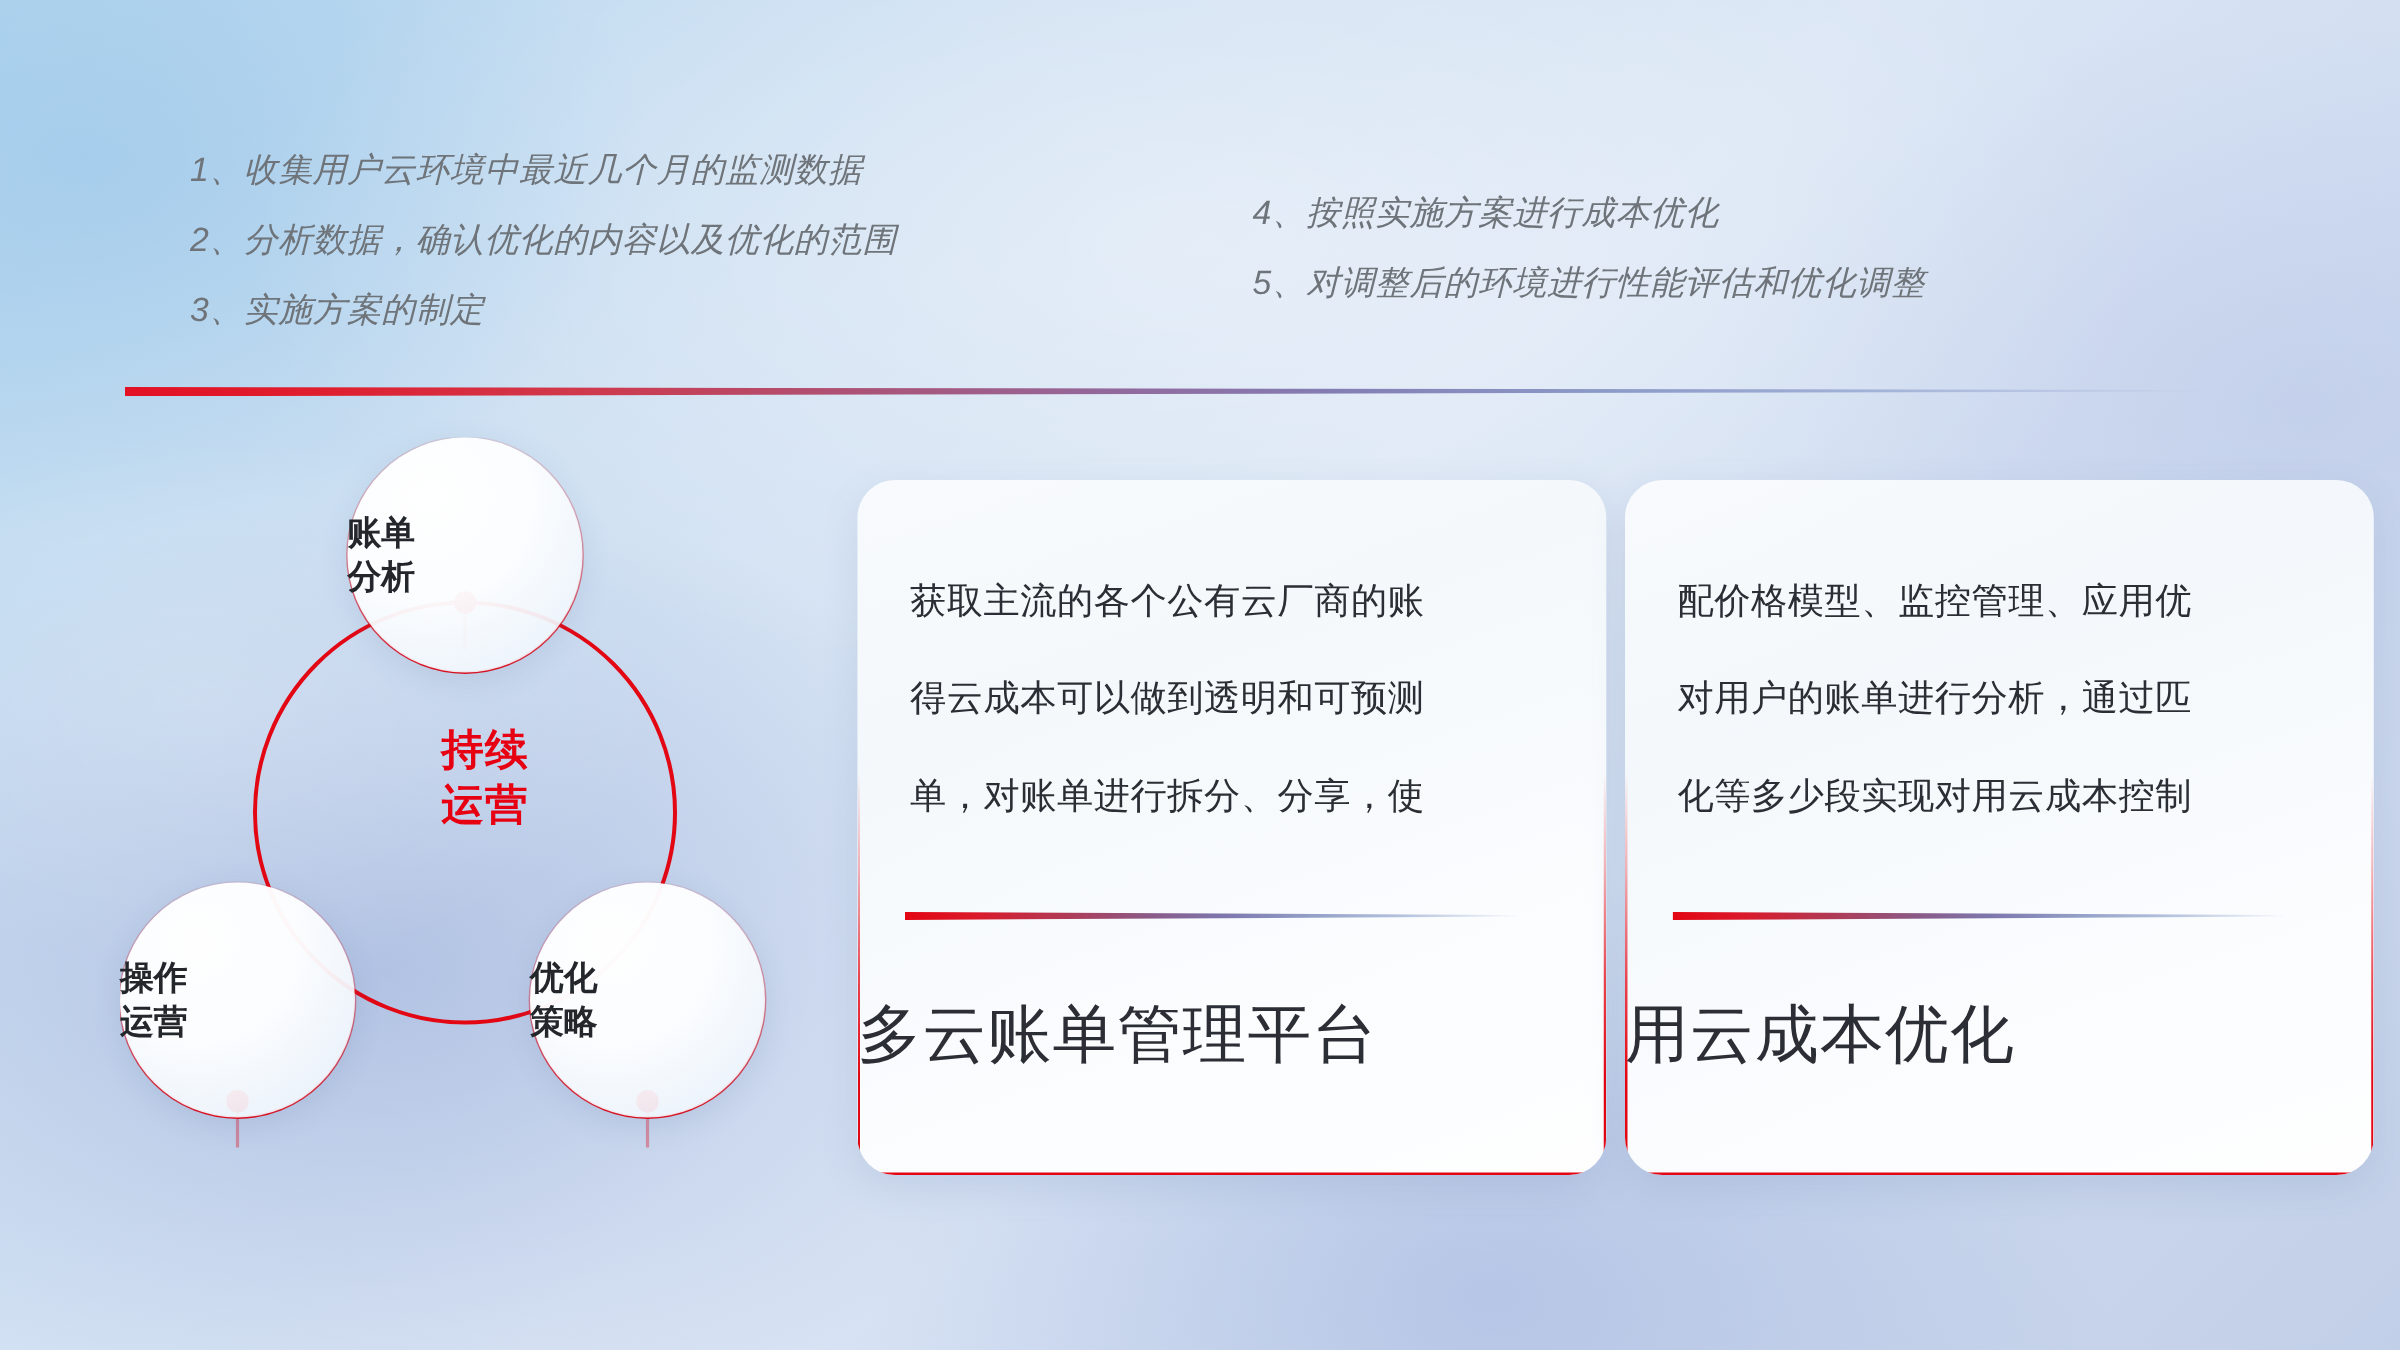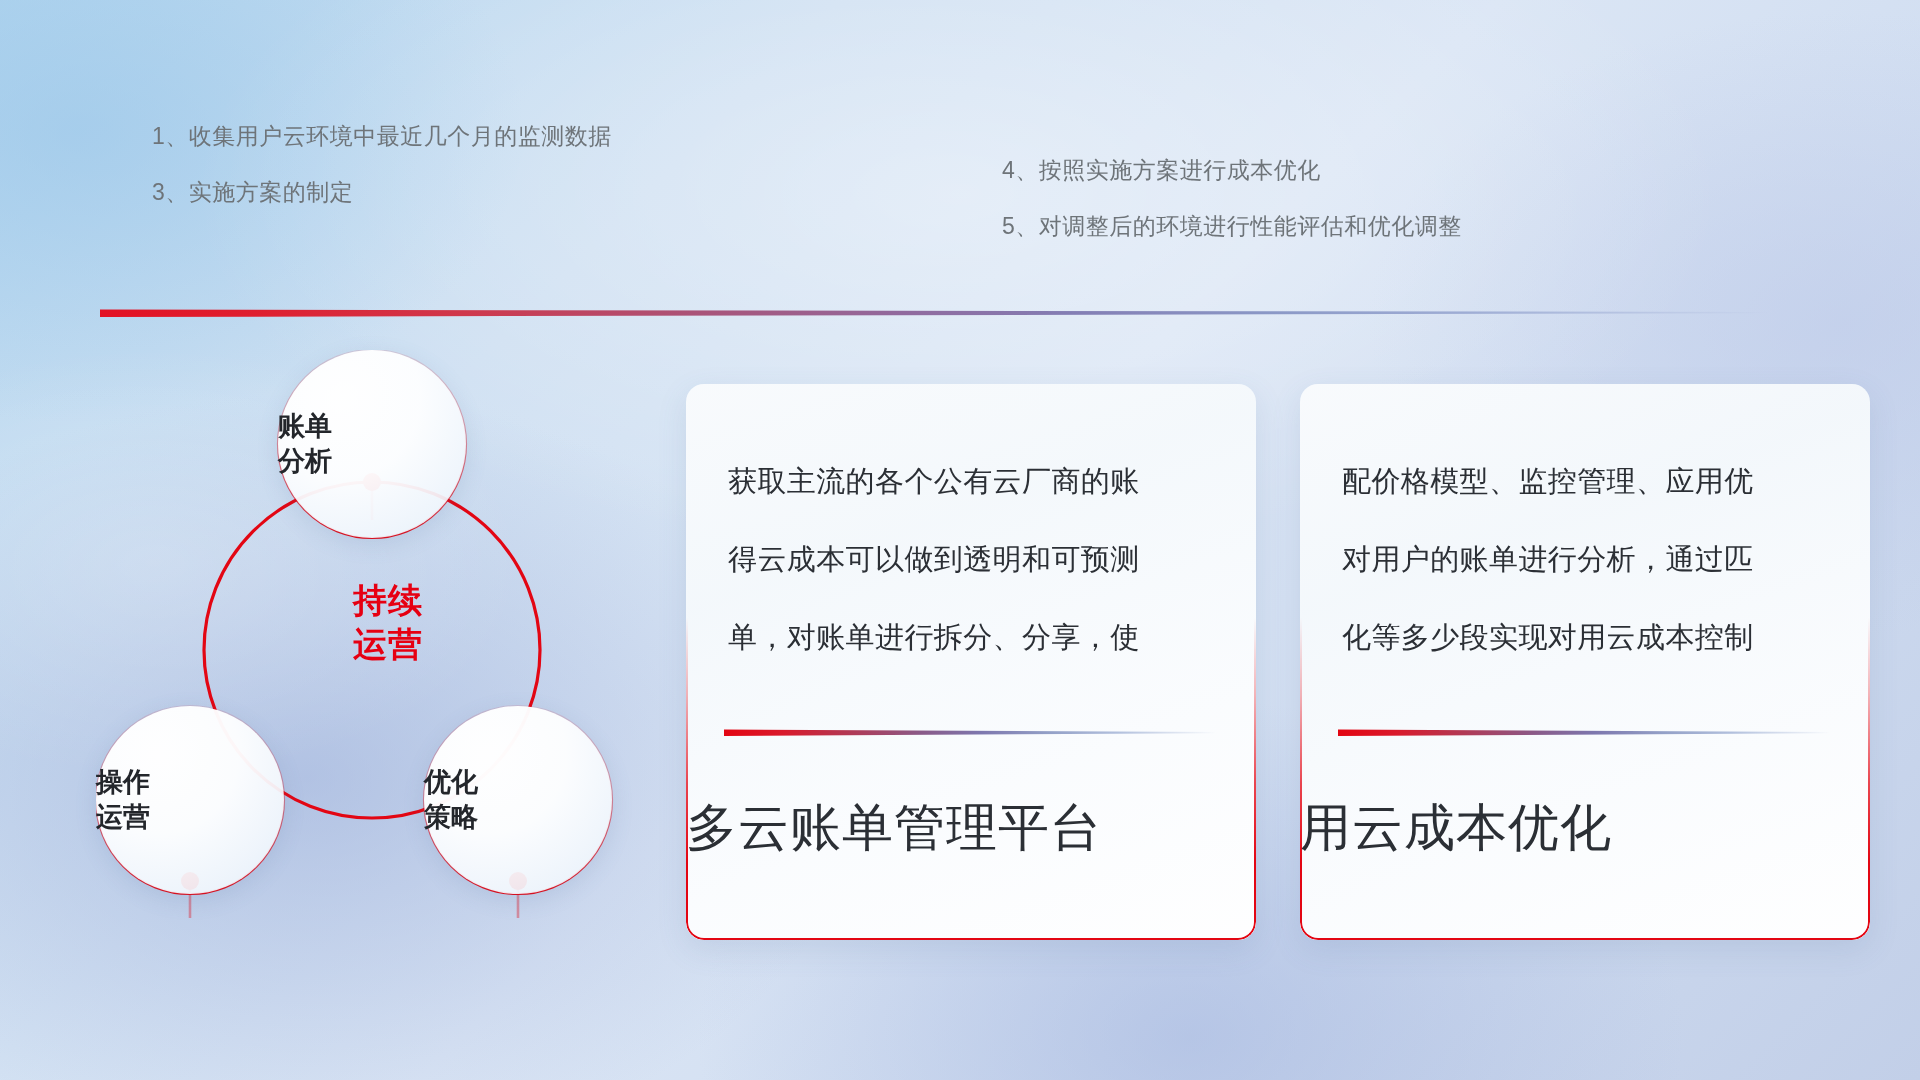--- a/index.html
+++ b/index.html
@@ -31,24 +31,25 @@
     pointer-events: none;
     background:
       radial-gradient(ellipse 1100px 520px at 50% 18%, rgba(255,255,255,0.38) 0%, rgba(255,255,255,0) 70%),
       radial-gradient(ellipse 520px 300px at 8% 52%, rgba(255,255,255,0.22) 0%, rgba(255,255,255,0) 72%);
   }
 
   
   .list {
     position: absolute;
     color: #6e7479;
-    font-size: 23px;
+    font-size: 27px;
     line-height: 56px;
     letter-spacing: 0.5px;
     white-space: nowrap;
+    font-style: italic;
   }
   #list-left  { left: 152px; top: 108px; }
   #list-right { left: 1002px; top: 142px; }
   .list-item { display: block; }
 
   
   #divider {
     position: absolute;
     left: 100px;
     top: 308px;
@@ -108,28 +109,29 @@
     letter-spacing: 1px;
   }
   #center-label span { display: block; }
 
   
   .card {
     position: absolute;
     top: 384px;
     width: 570px;
     height: 556px;
-    border-radius: 18px;
+    border-radius: 30px;
     background: linear-gradient(160deg,
         rgba(249,251,253,0.97) 0%,
         rgba(245,249,252,0.96) 30%,
         rgba(250,252,254,0.98) 62%,
         rgba(255,255,255,0.99) 100%);
     box-shadow: 0 10px 30px rgba(80,110,155,0.13);
     overflow: hidden;
+    padding-left: 29px;
   }
   #card-1 { left: 686px; }
   #card-2 { left: 1300px; }
 
   
   .card-edge {
     position: absolute;
     inset: 0;
     border-radius: 18px;
     pointer-events: none;
@@ -180,20 +182,21 @@
 </style>
 </head>
 <body>
 
 <div id="stage">
 
   <div id="sheen"></div>
 
   <div class="list" id="list-left">
     <span class="list-item">1、收集用户云环境中最近几个月的监测数据</span>
+    <span class="list-item">2、分析数据，确认优化的内容以及优化的范围</span>
     <span class="list-item">3、实施方案的制定</span>
   </div>
 
   <div class="list" id="list-right">
     <span class="list-item">4、按照实施方案进行成本优化</span>
     <span class="list-item">5、对调整后的环境进行性能评估和优化调整</span>
   </div>
 
   <div id="divider"></div>
 

